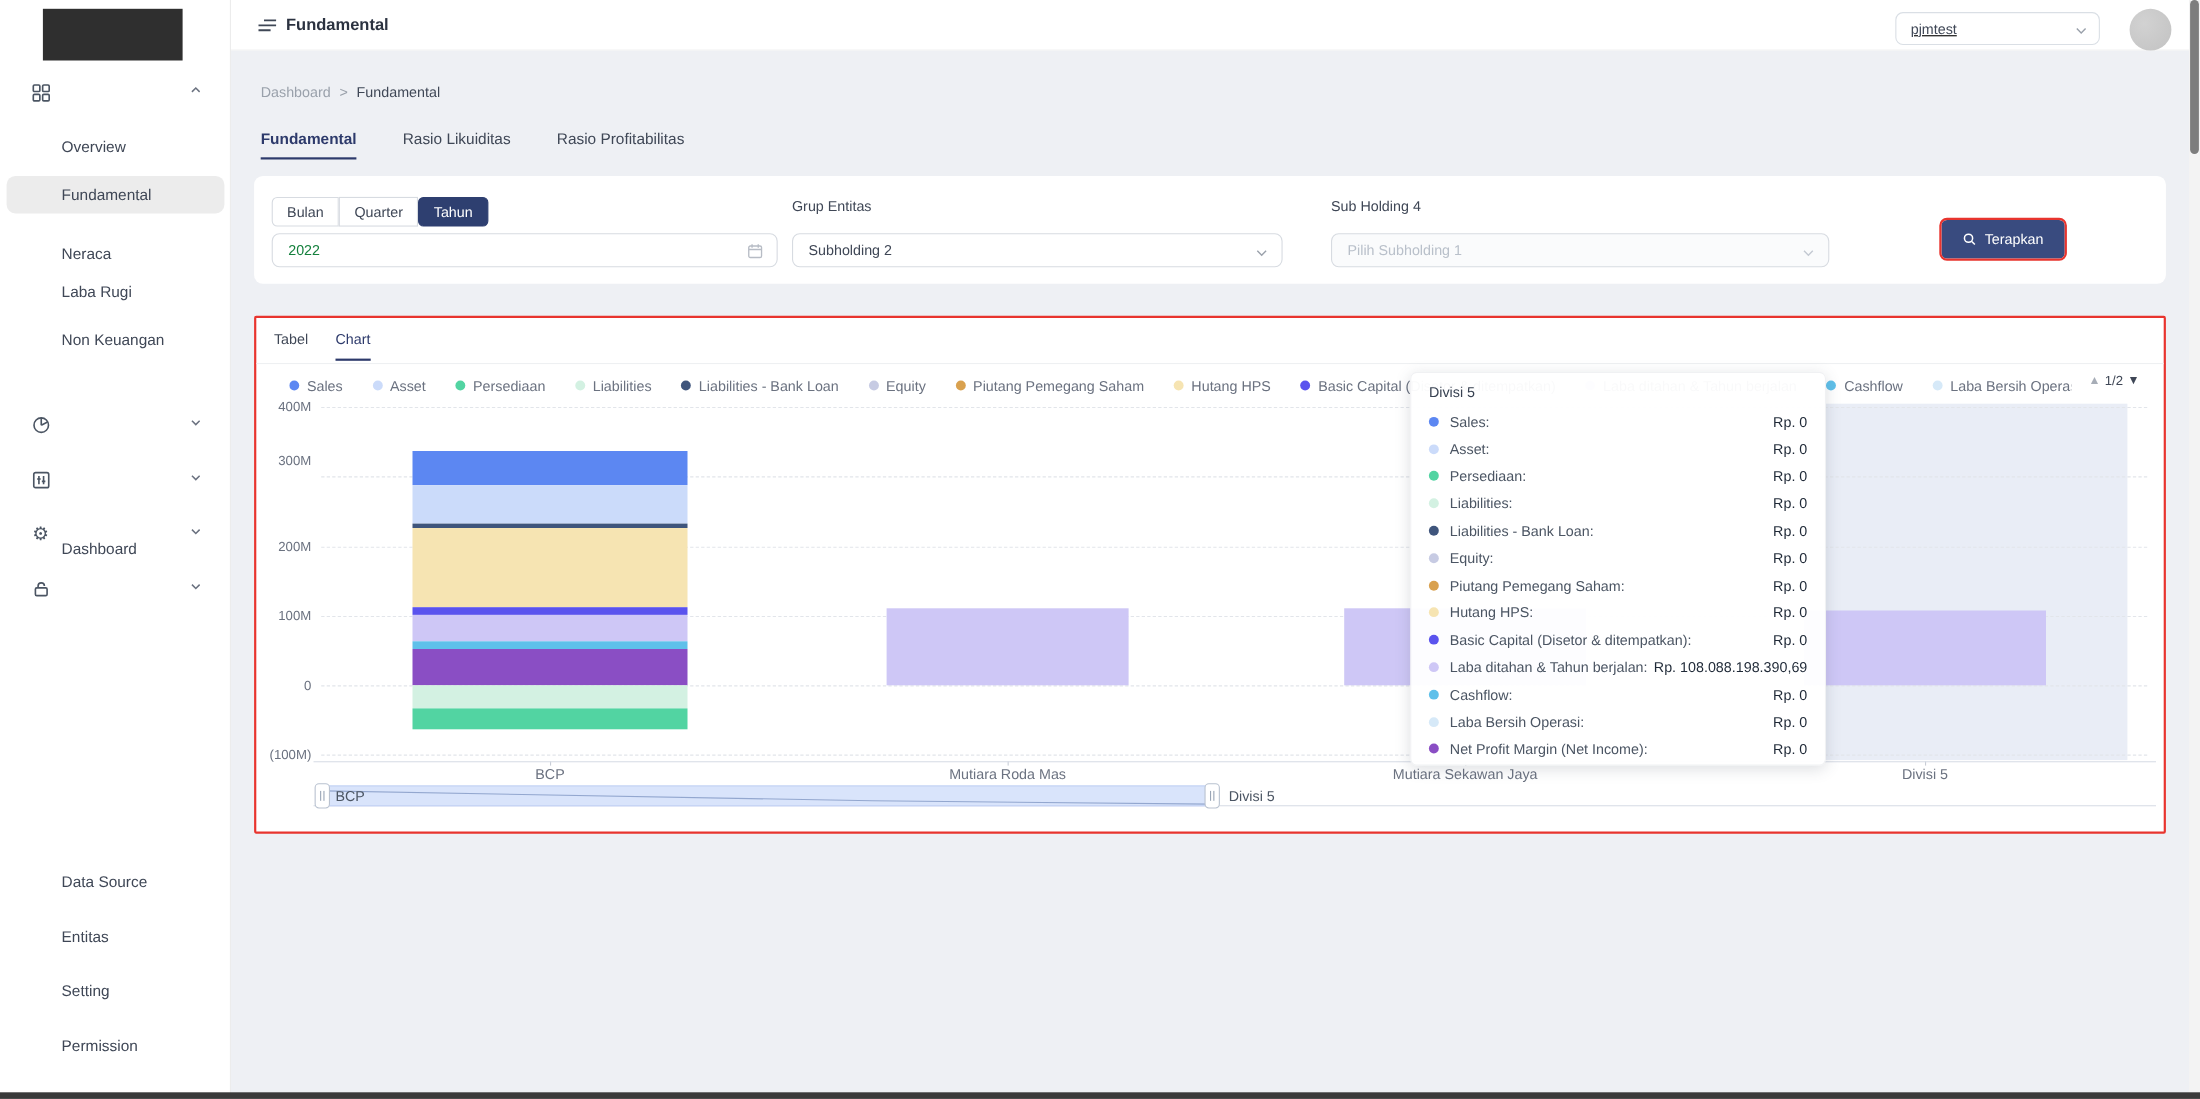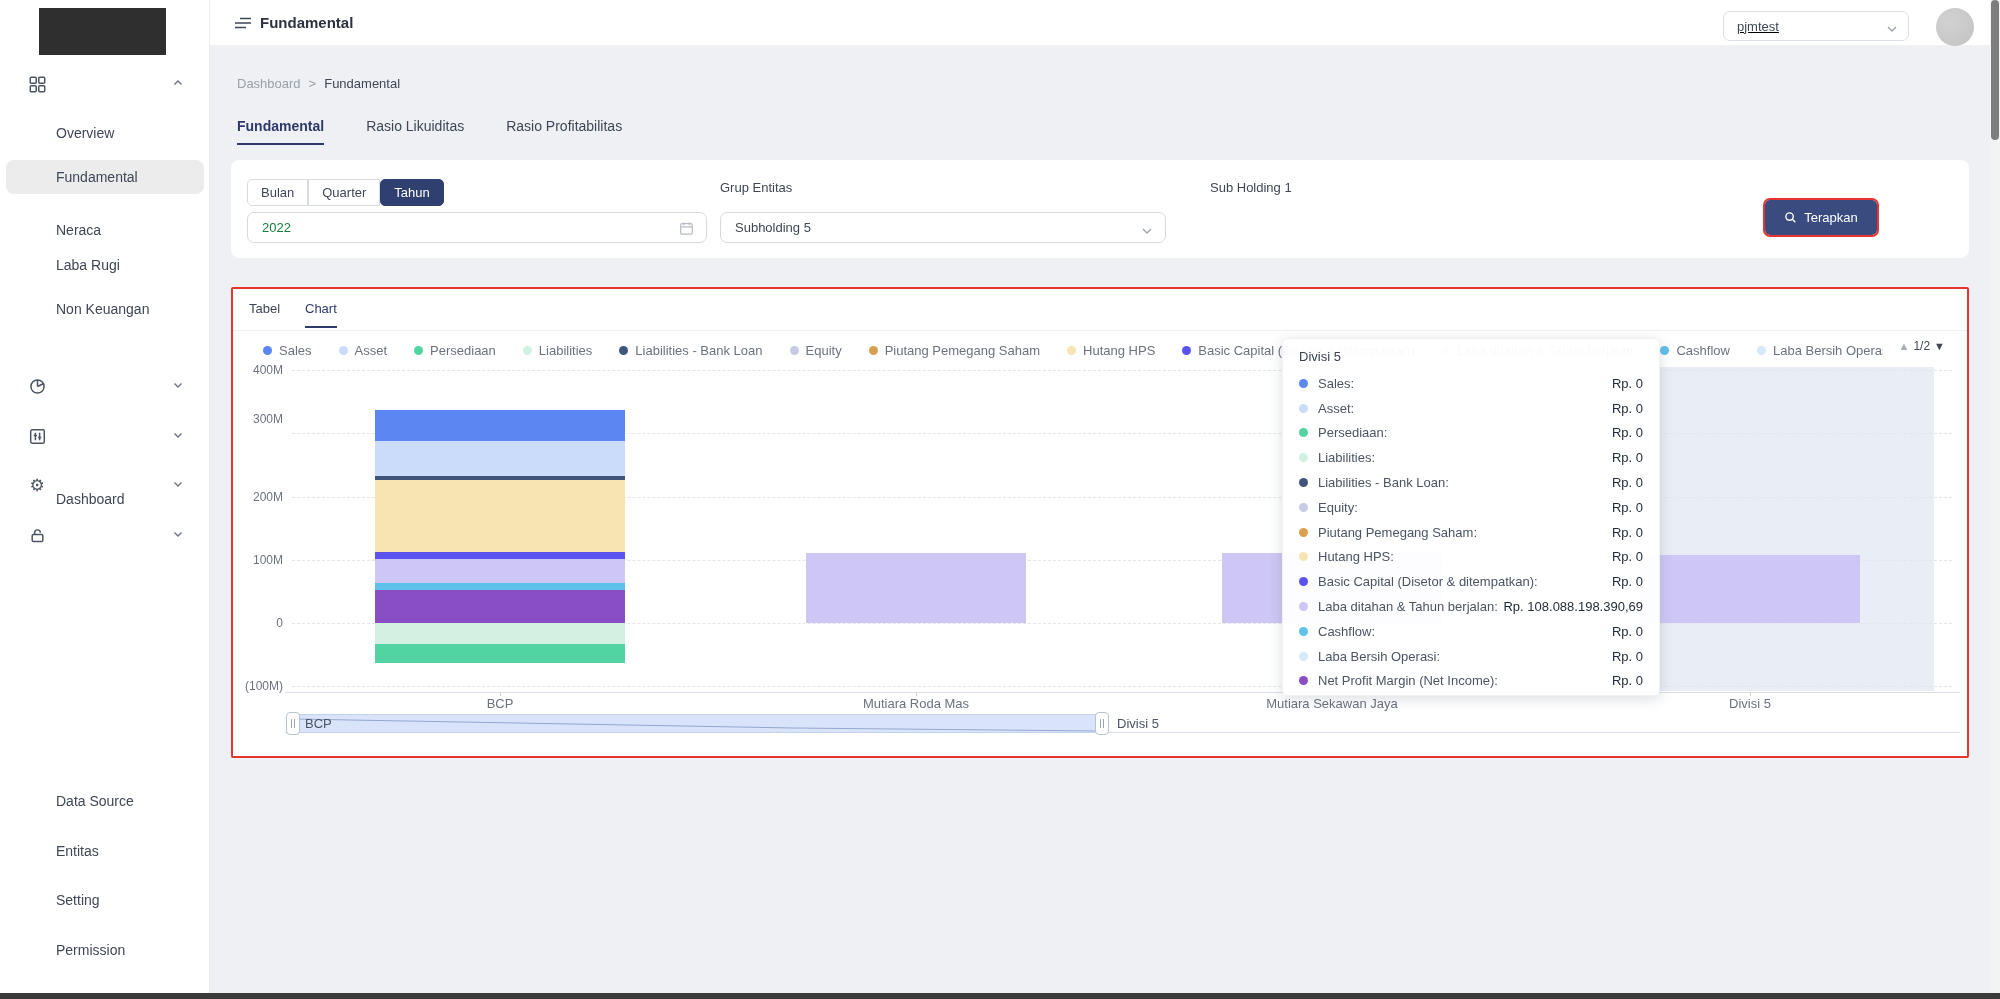--- a/index.html
+++ b/index.html
@@ -242,28 +242,36 @@
         <svg width="15" height="15" viewBox="0 0 16 16">
             <g fill="none" stroke="#b7bcc5" stroke-width="1.3">
               <rect x="1.8" y="2.8" width="12.4" height="11.2" rx="1.5"></rect>
               <path d="M5 1.2v3.2M11 1.2v3.2M1.8 6.2h12.4"></path>
             </g>
           </svg>
       </span>
     </div>
     <span class="f-label" style="left:489px;">Grup Entitas</span>
     <div class="f-select" style="left:489px; width:446px;">
-      <span class="val">Subholding 5</span>
+      <span class="val">Subholding 2</span>
       <span class="chev">
         <svg width="12" height="12" viewBox="0 0 12 12">
             <path d="M2 4l4 4 4-4" fill="none" stroke="#9aa1ab" stroke-width="1.3"></path>
           </svg>
       </span>
     </div>
-    <span class="f-label" style="left:979px;">Sub Holding 1</span>
+    <span class="f-label" style="left:979px;">Sub Holding 4</span>
+    <div class="f-select disabled" style="left:979px; width:453px;">
+      <span class="val">Pilih Subholding 1</span>
+      <span class="chev">
+        <svg width="12" height="12" viewBox="0 0 12 12">
+            <path d="M2 4l4 4 4-4" fill="none" stroke="#c3c9d2" stroke-width="1.3"></path>
+          </svg>
+      </span>
+    </div>
     <div class="apply-btn">
       <span style="display:flex;">
         <svg width="13" height="13" viewBox="0 0 14 14">
             <g fill="none" stroke="#ffffff" stroke-width="1.5">
               <circle cx="6" cy="6" r="4"></circle>
               <path d="M9.2 9.2l3 3"></path>
             </g>
           </svg>
       </span>
       <span>Terapkan</span>

